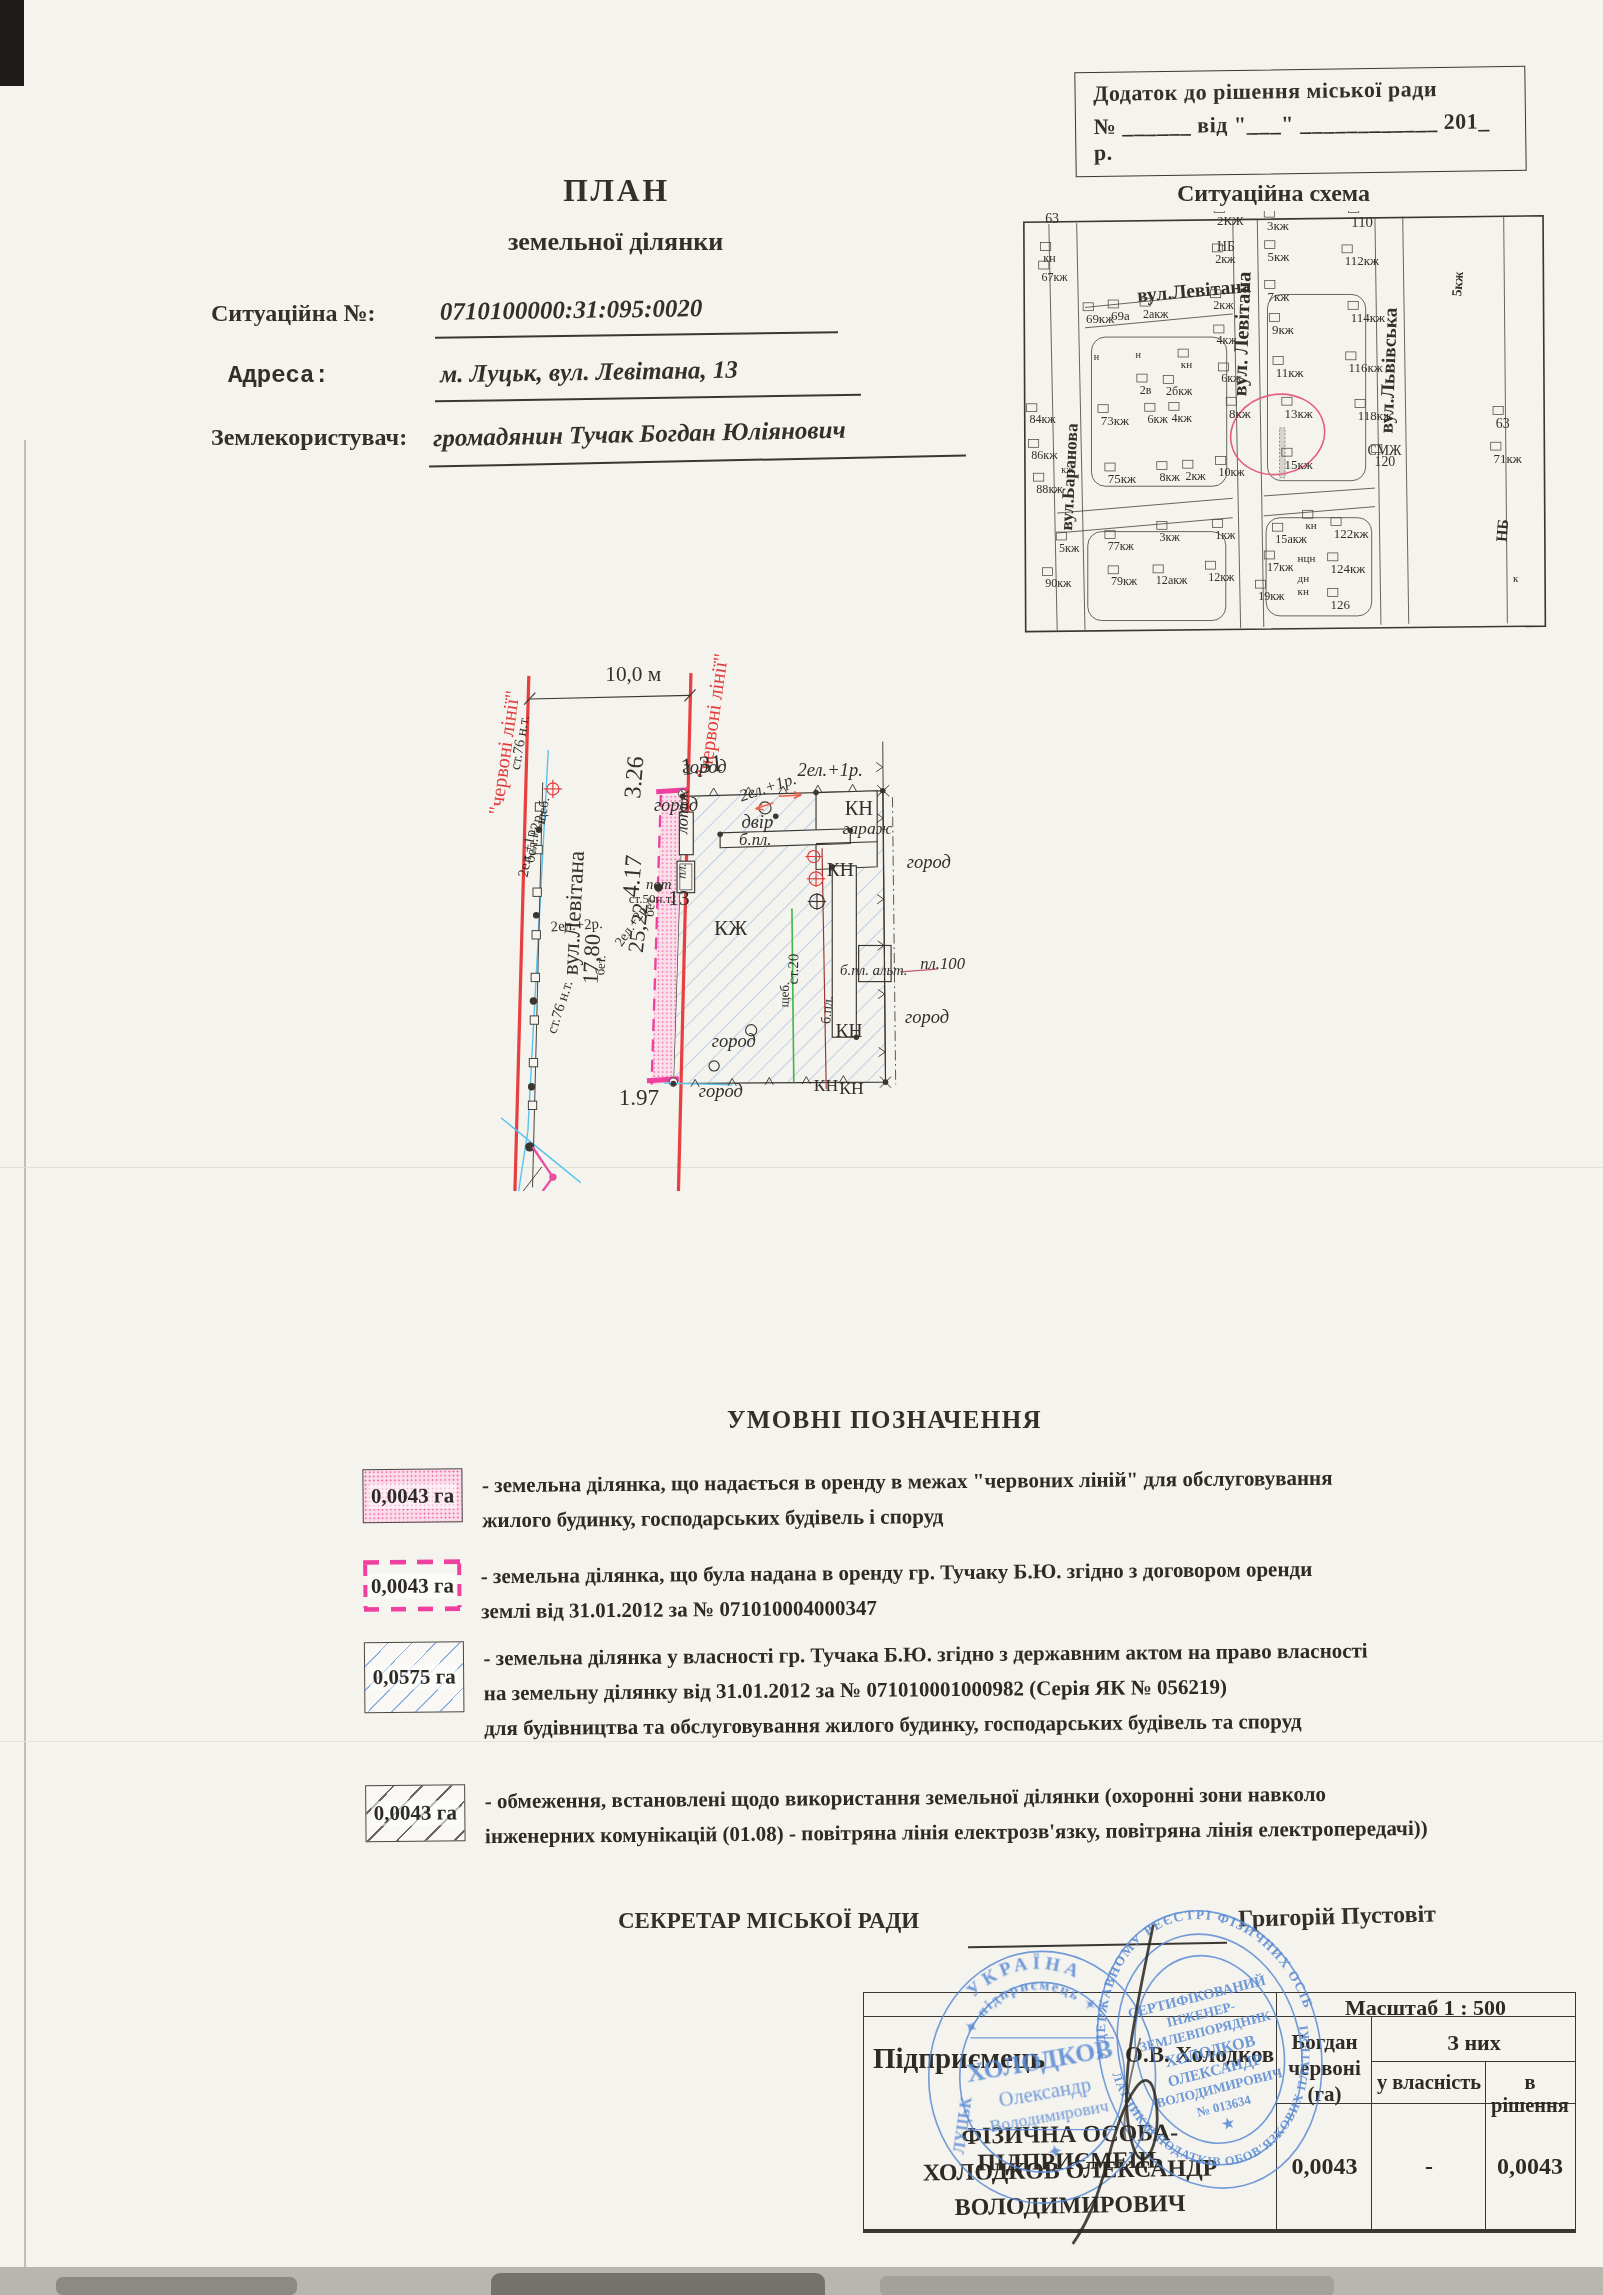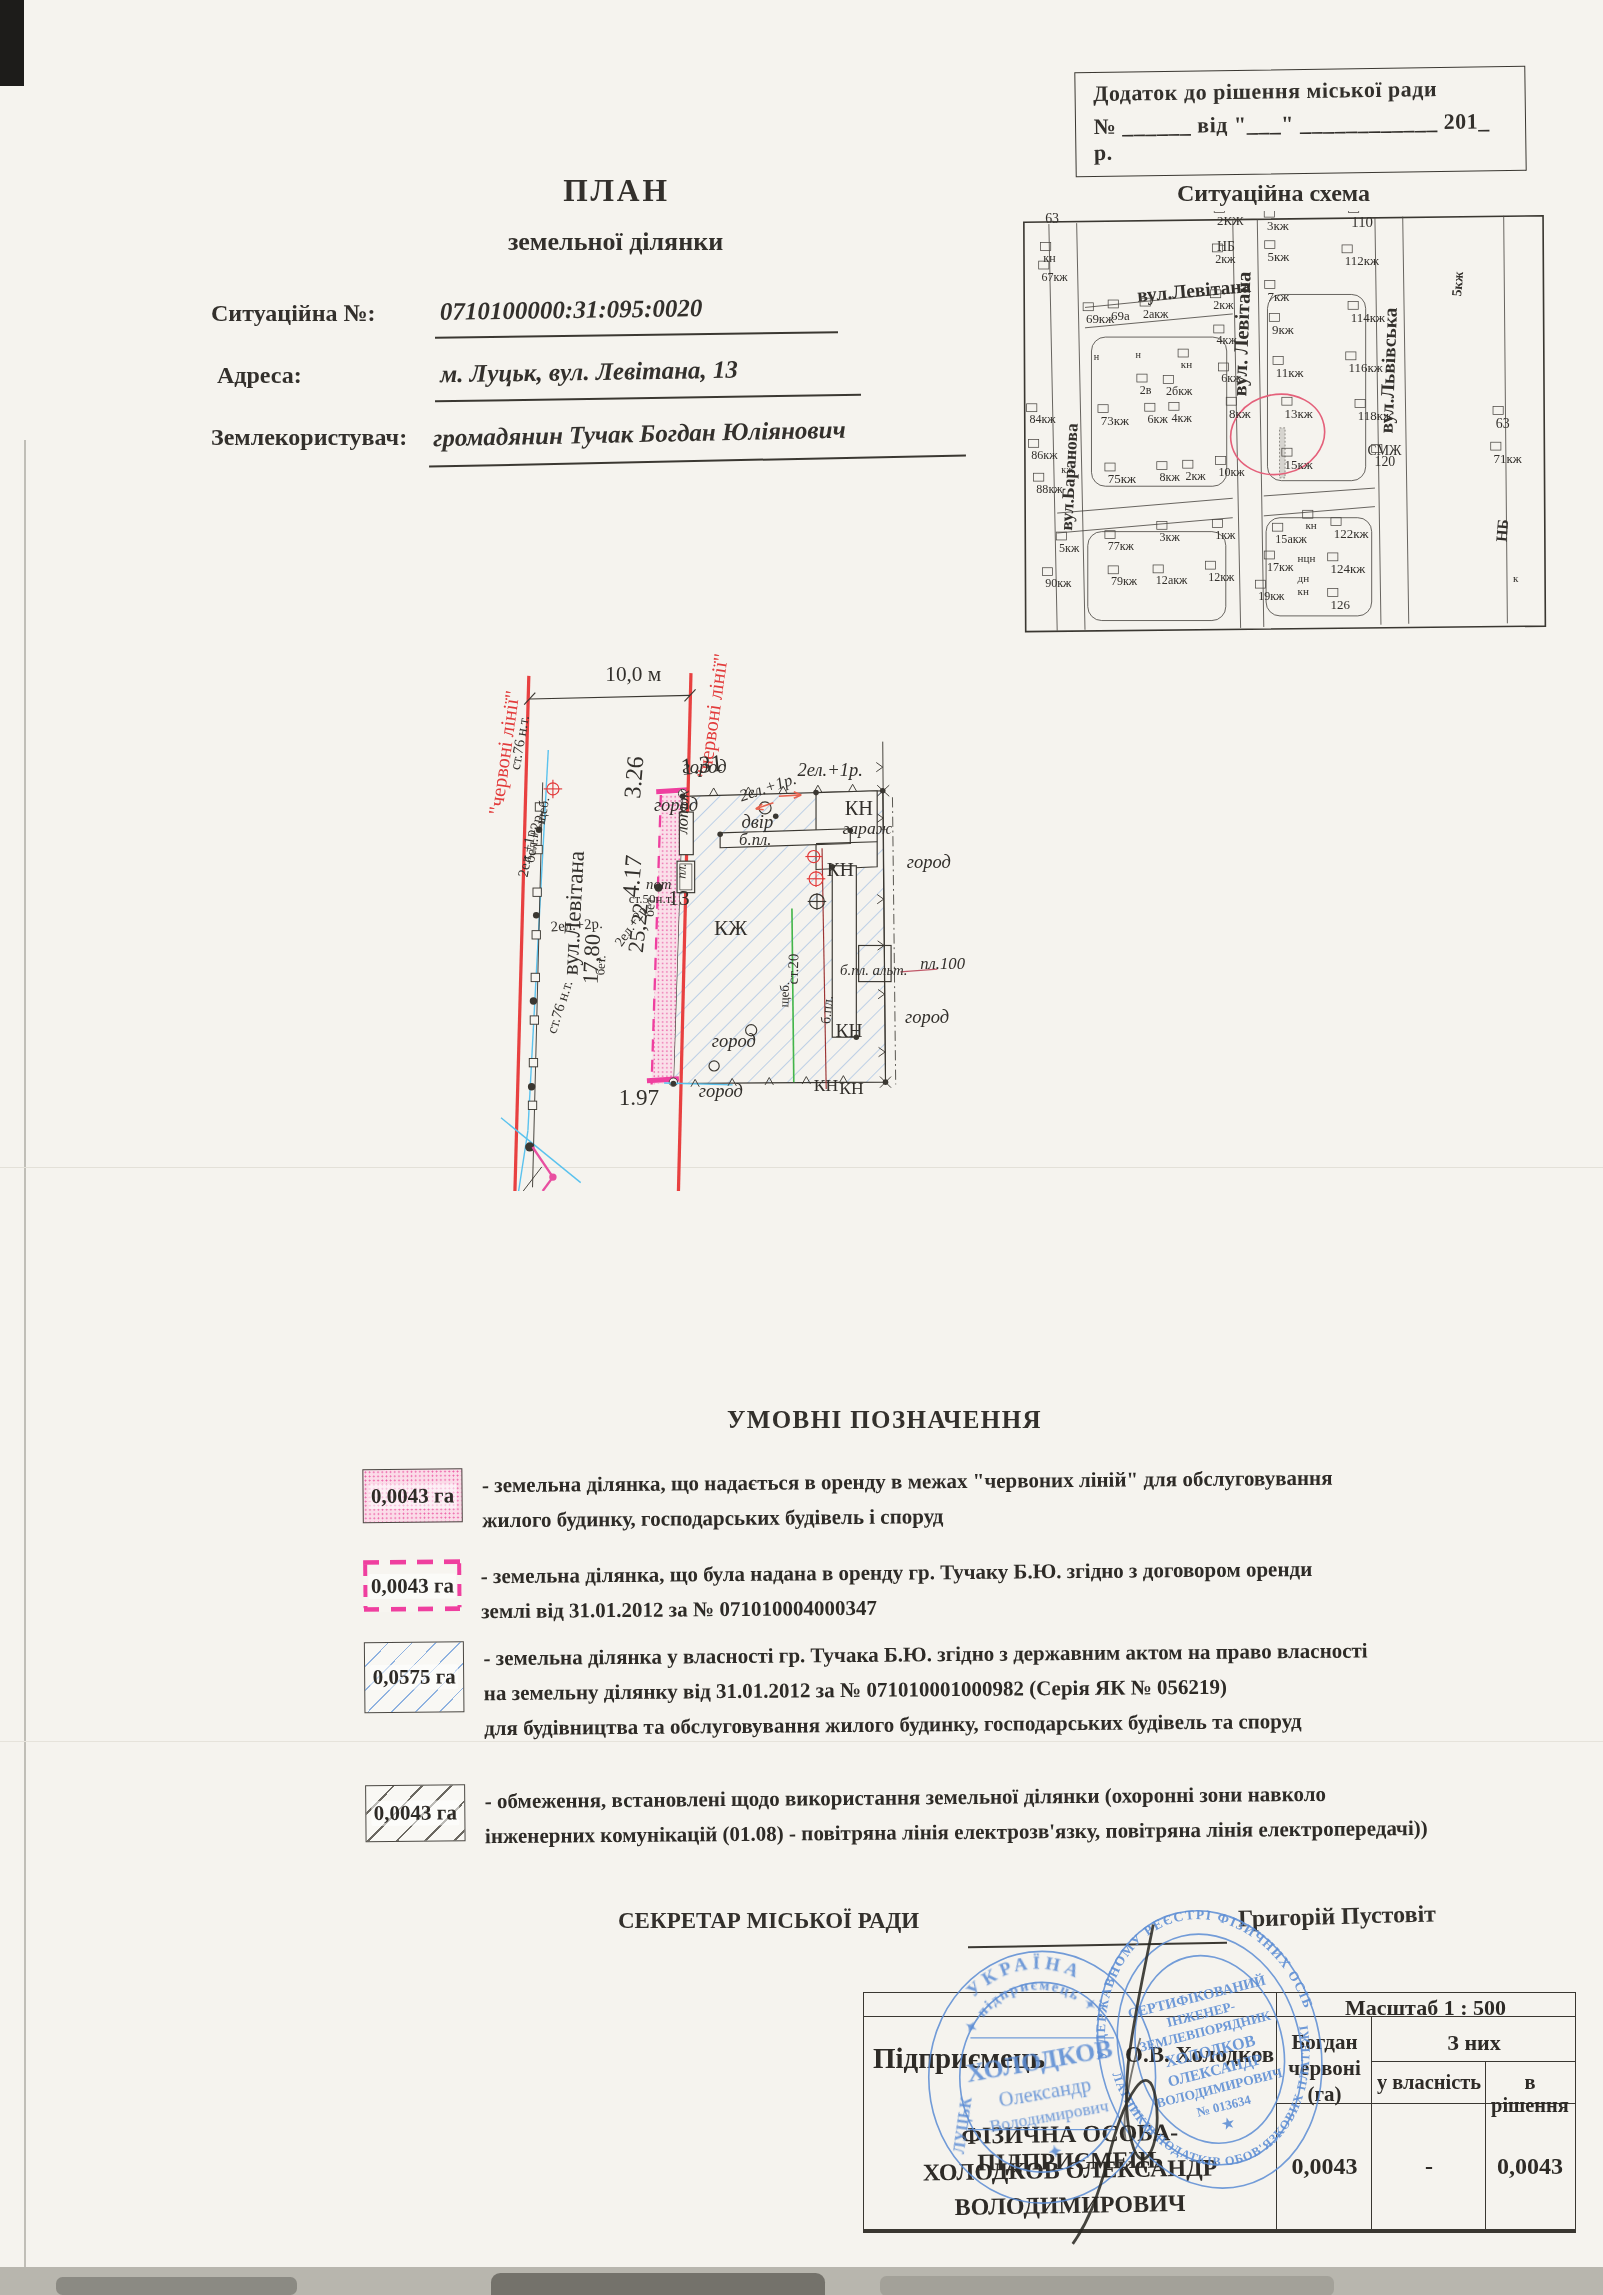--- a/index.html
+++ b/index.html
@@ -55,21 +55,21 @@
 
   <div class="abs ctr b" style="left:482px;top:147px;width:269px;font-size:31.5px;letter-spacing:2.8px;margin-top:26px;">ПЛАН</div>
   <div class="abs ctr b" style="left:435px;top:200px;width:361px;font-size:26px;margin-top:27px;">земельної ділянки</div>
 
   <div class="abs ctr b" style="left:1130px;top:180px;width:287px;font-size:24px;">Ситуаційна схема</div>
 
   <div class="abs fieldlbl" style="left:211px;top:300px;">Ситуаційна №:</div>
   <div class="abs fieldval" style="left:440px;top:296px;transform:rotate(-0.8deg);">0710100000:31:095:0020</div>
   <div class="abs vline" style="left:435px;top:334px;width:403px;transform:rotate(-0.8deg);"></div>
 
-  <div class="abs fieldlbl" style="left:217px;top:362px;">Адреса:</div>
+  <div class="abs fieldlbl" style="left:228px;top:362px;font-family:Liberation Mono, monospace;">Адреса:</div>
   <div class="abs fieldval" style="left:440px;top:358px;transform:rotate(-0.9deg);">м. Луцьк, вул. Левітана, 13</div>
   <div class="abs vline" style="left:435px;top:397px;width:426px;transform:rotate(-0.9deg);"></div>
 
   <div class="abs fieldlbl" style="left:211px;top:424px;">Землекористувач:</div>
   <div class="abs fieldval" style="left:433px;top:420px;transform:rotate(-1.2deg);">громадянин Тучак Богдан Юліянович</div>
   <div class="abs vline" style="left:429px;top:460px;width:537px;transform:rotate(-1.2deg);"></div>
 
   <svg class="abs" style="left:1022px;top:211px;" width="528" height="424" viewBox="0 0 1140 915">
     <g stroke="#3a3731" fill="none" stroke-width="3">
       <polygon points="4,24 1125,10 1130,896 8,908" stroke-width="3.5"></polygon>

